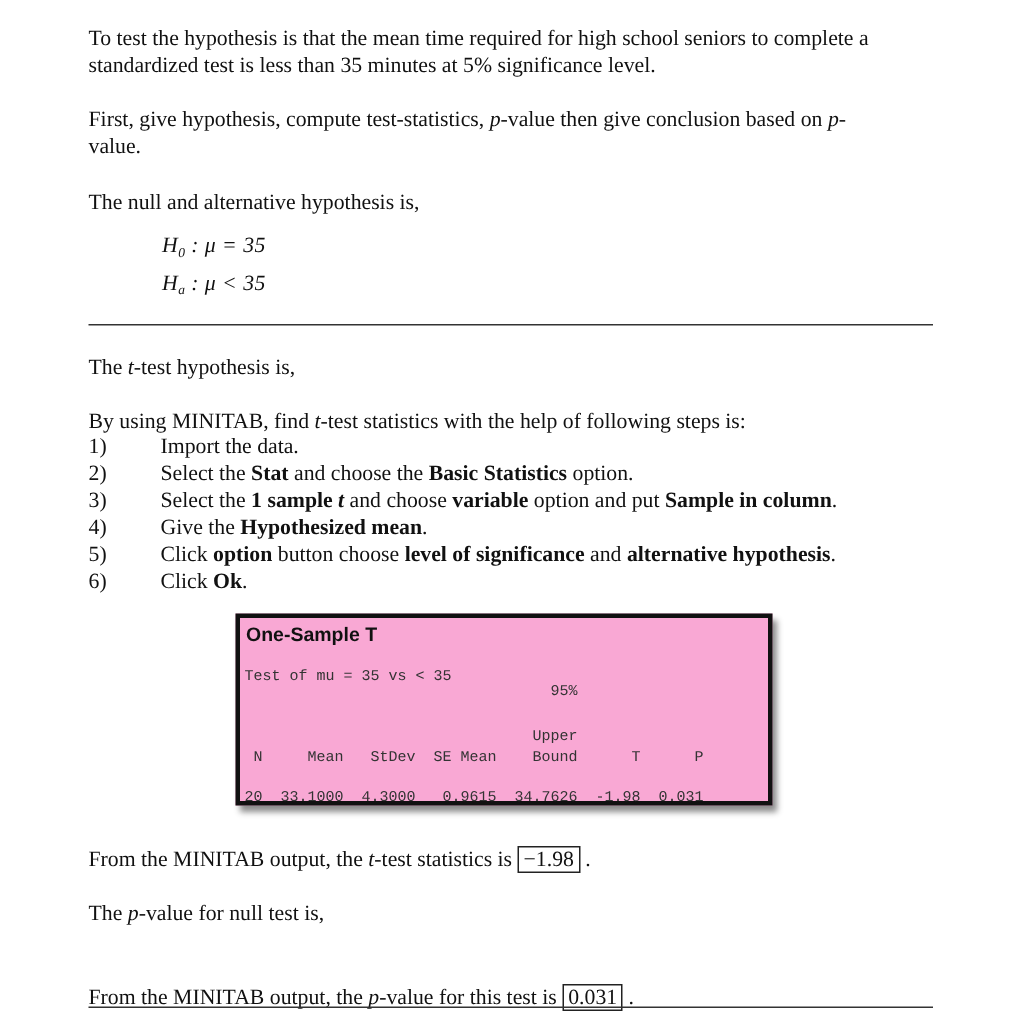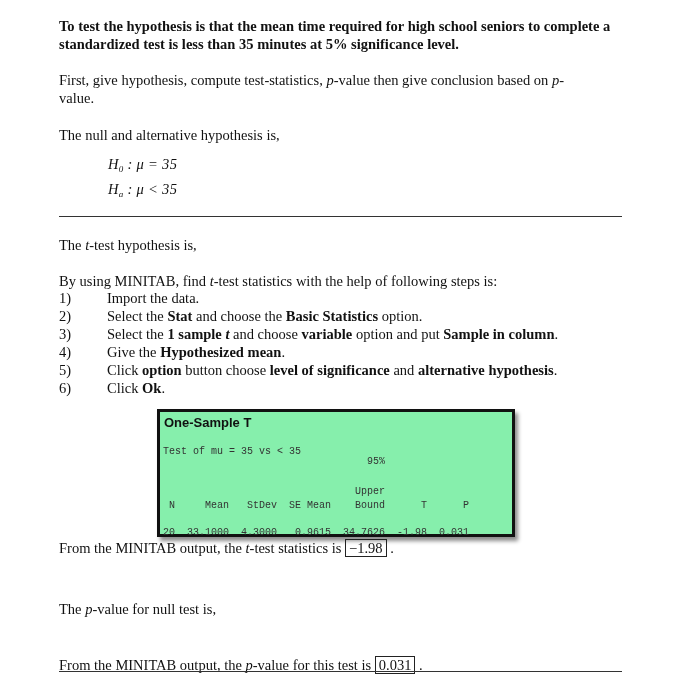--- a/index.html
+++ b/index.html
@@ -51,21 +51,21 @@
       left: 48px;
       white-space: nowrap;
     }
     .minitab {
       position: absolute;
       left: 157px;
       top: 409px;
       width: 352px;
       height: 122px;
       border: 3px solid #111111;
-      background: #86efac;
+      background: #f9a8d4;
       box-shadow: 3px 4px 4px rgba(0,0,0,0.45);
     }
     .minitab .title {
       position: absolute;
       left: 4px;
       top: 2px;
       font-family: "Liberation Sans", "DejaVu Sans", sans-serif;
       font-weight: bold;
       font-size: 13px;
       color: #111;
@@ -81,21 +81,21 @@
     .boxed {
       display: inline-block;
       border: 1px solid #222;
       padding: 0 3px;
       line-height: 16px;
     }
   </style>
 </head>
 <body>
 
-<div class="abs para" style="top:17px;font-weight:bold;">
+<div class="abs para" style="top:17px;">
   <div>To test the hypothesis is that the mean time required for high school seniors to complete a</div>
   <div>standardized test is less than 35 minutes at 5% significance level.</div>
 </div>
 
 <div class="abs para" style="top:71px;">
   <div style="white-space:nowrap;"><span>First, give hypothesis, compute test-statistics, </span><i>p</i><span>-value then give conclusion based on </span><i>p</i><span>-</span></div>
   <div>value.</div>
 </div>
 
 <div class="abs para" style="top:126px;">The null and alternative hypothesis is,</div>
@@ -136,19 +136,19 @@
 
 <div class="minitab">
   <div class="title">One-Sample T</div>
   <div class="mono" style="left:3px; top:33px;">Test of mu = 35 vs &lt; 35</div>
   <div class="mono" style="left:3px; top:43px;">                                  95%</div>
   <div class="mono" style="left:3px; top:73px;">                                Upper</div>
   <div class="mono" style="left:3px; top:87px;"> N     Mean   StDev  SE Mean    Bound      T      P</div>
   <div class="mono" style="left:3px; top:114px;">20  33.1000  4.3000   0.9615  34.7626  -1.98  0.031</div>
 </div>
 
-<div class="abs para" style="top:539px;"><span>From the MINITAB output, the </span><i>t</i><span>-test statistics is </span><span class="boxed">−1.98</span><span> .</span></div>
+<div class="abs para" style="top:564px;"><span>From the MINITAB output, the </span><i>t</i><span>-test statistics is </span><span class="boxed">−1.98</span><span> .</span></div>
 
 <div class="abs para" style="top:600px;"><span>The </span><i>p</i><span>-value for null test is,</span></div>
 
 <div class="abs para" style="top:634px;margin-top:22px;"><span>From the MINITAB output, the </span><i>p</i><span>-value for this test is </span><span class="boxed">0.031</span><span> .</span></div>
 
 <div class="rule" style="top:671px;"></div>
 
 </body></html>

